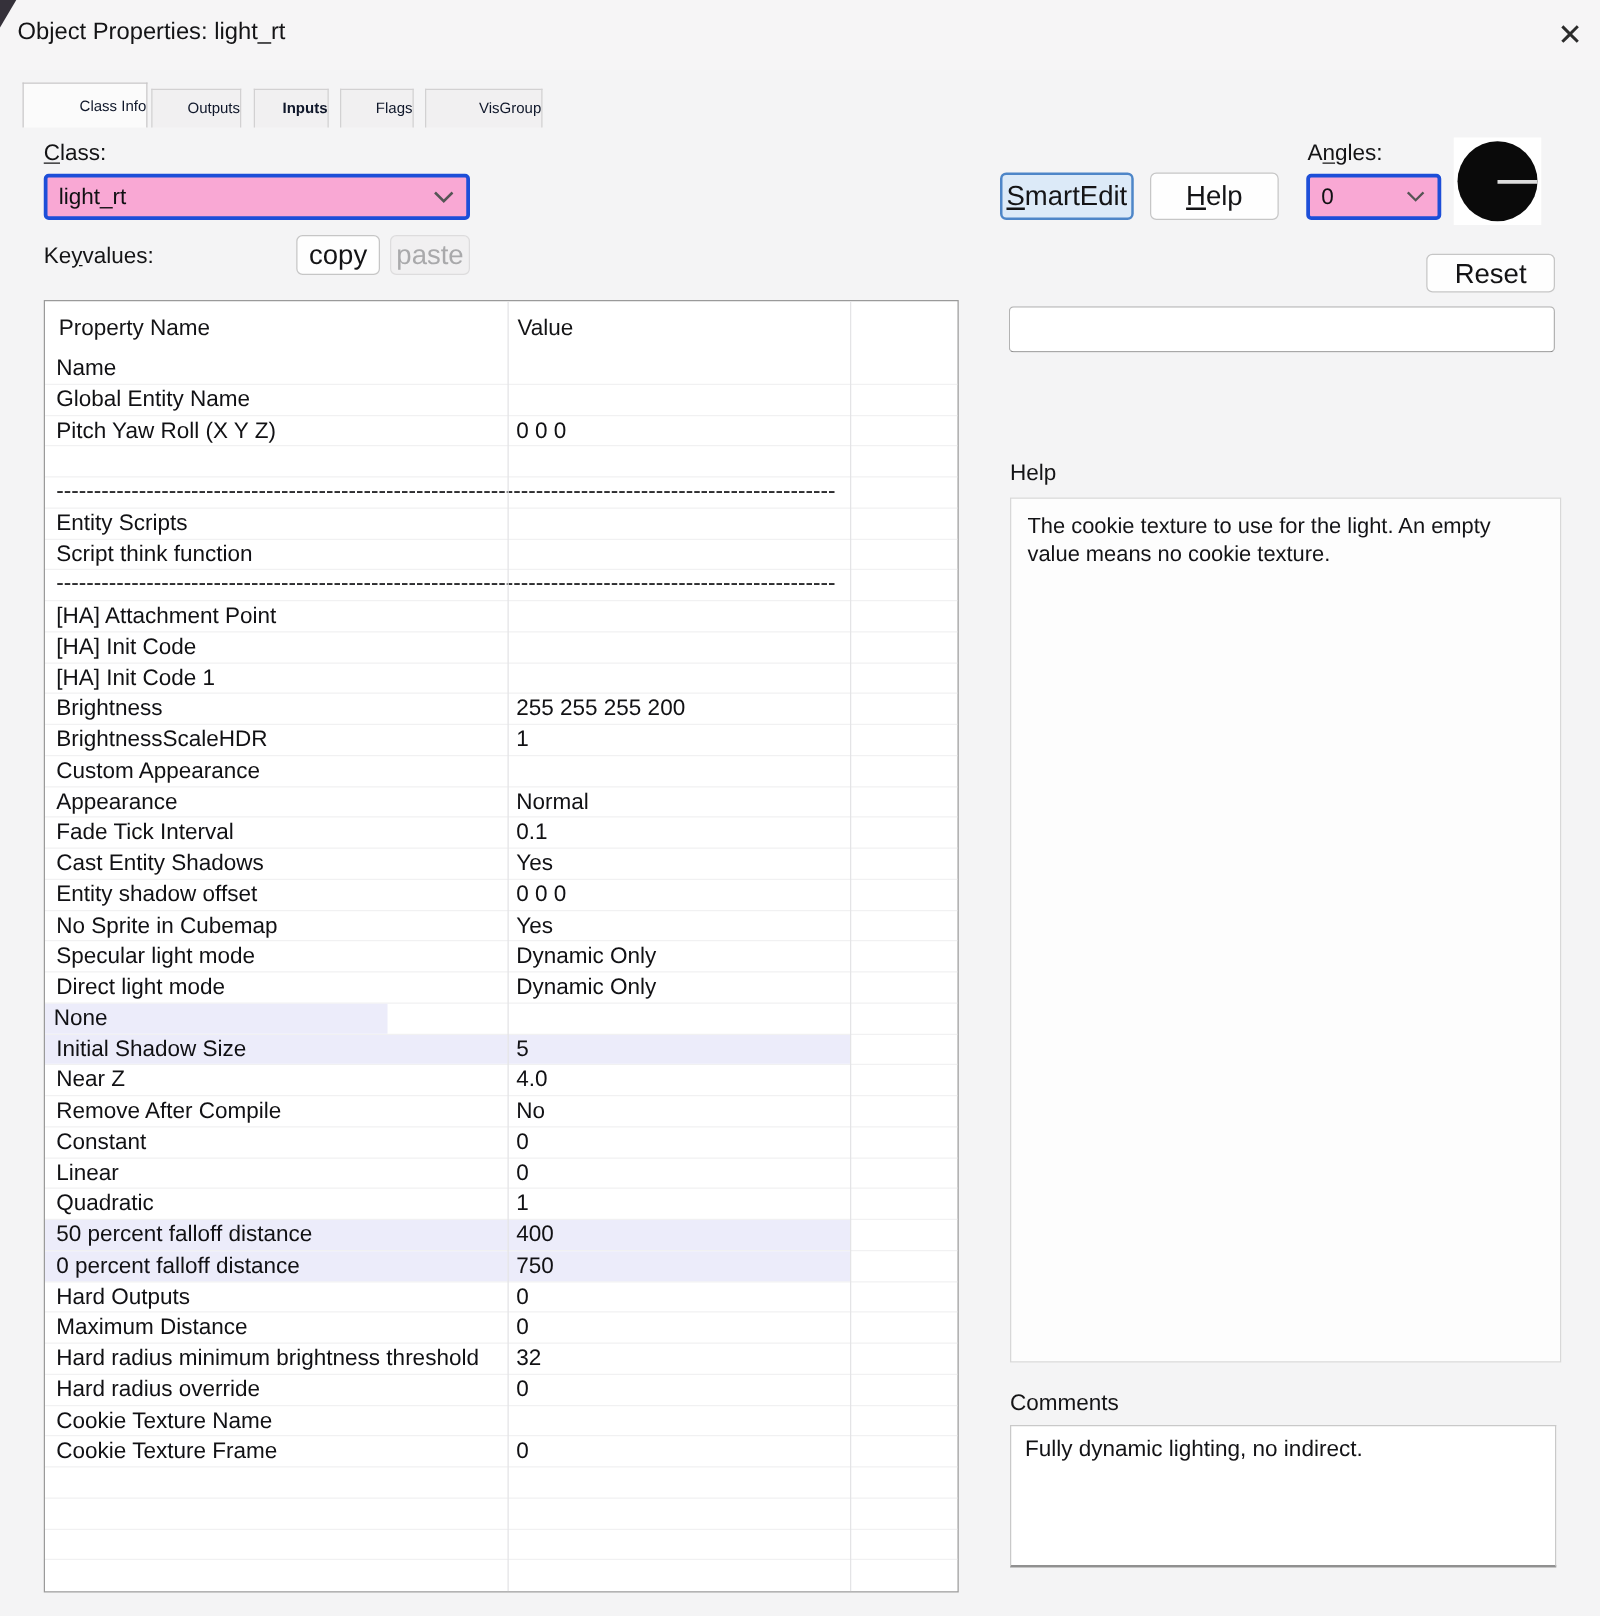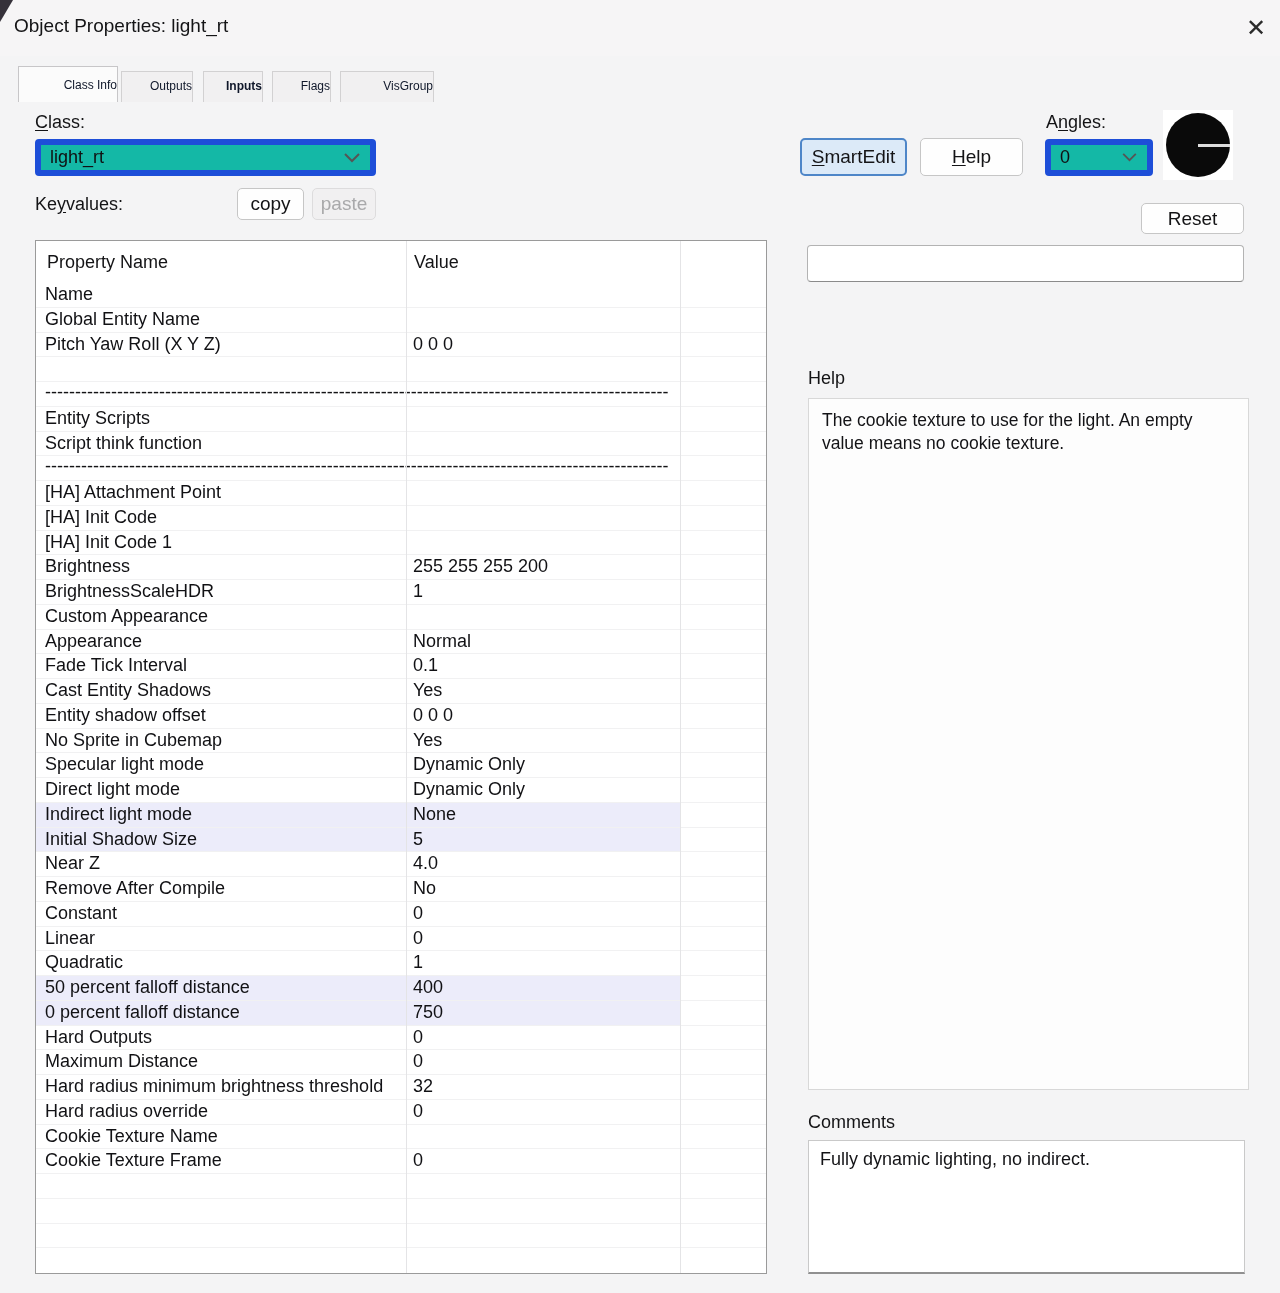--- a/index.html
+++ b/index.html
@@ -26,30 +26,30 @@
   .tab0{left:18px;width:100px;}
   .tab1{left:121px;width:72px;}
   .tab2{left:203px;width:60px;font-weight:bold;}
   .tab3{left:272px;width:59px;}
   .tab4{left:340px;width:94px;}
 
   .lbl{font-size:18px;color:#141416;}
   .u{text-decoration:underline;text-underline-offset:2px;}
 
   
-  .combo{background:#14b8a6;border:6px solid #1d4ed8;border-radius:4px;font-size:18px;
+  .combo{background:#f9a8d4;border:3px solid #1d4ed8;border-radius:4px;font-size:18px;
     padding-left:9px;display:flex;align-items:center;color:#101012;}
   .combo .chev{margin-left:auto;margin-right:10px;}
   .class-combo{left:35px;top:139px;width:341px;height:37px;}
   .angles-combo{left:1045px;top:139px;width:108px;height:37px;}
 
   .chev svg{display:block;}
 
   
-  .btn{display:flex;align-items:center;justify-content:center;font-size:19px;border-radius:5px;
+  .btn{display:flex;align-items:center;justify-content:center;font-size:22px;border-radius:5px;
     background:#fefefe;border:1px solid #c6c6c6;color:#141416;cursor:default;}
   .btn-copy{left:237px;top:188px;width:67px;height:32px;}
   .btn-paste{left:312px;top:188px;width:64px;height:32px;background:#f1f0f1;border-color:#dddcdd;color:#a9a9ab;}
   .btn-smartedit{left:800px;top:138px;width:107px;height:38px;background:#dceaf8;border:2px solid #4e86c8;}
   .btn-helpbtn{left:920px;top:138px;width:103px;height:38px;}
   .btn-reset{left:1141px;top:203px;width:103px;height:31px;}
 
   
   .dial-wrap{left:1163px;top:110px;width:70px;height:70px;background:#ffffff;}
   .dial-circle{position:absolute;left:3px;top:3px;width:64px;height:64px;border-radius:50%;background:#0a0a0a;}
@@ -73,21 +73,21 @@
   .cell-name{width:370px;padding:0 2px 0 9px;}
   .cell-value{width:274px;padding-left:7px;}
   .cell-extra{flex:1;}
   .trow.hl .cell-name,.trow.hl .cell-value{background:#ececfa;}
   .sepdash{box-sizing:border-box;width:632px;padding-left:9px;white-space:nowrap;overflow:hidden;
     font-size:18px;line-height:21px;color:#141416;}
 
   
   .help-box{left:808px;top:398px;width:441px;height:692px;background:#fdfdfd;border:1px solid #d8d8d8;
     padding:10px 13px;font-size:17.5px;line-height:1.32;color:#131316;}
-  .comments-box{left:808px;top:1140px;width:437px;height:134px;background:#ffffff;border:1px solid #c9c9c9;
+  .comments-box{left:808px;top:1140px;width:437px;height:114px;background:#ffffff;border:1px solid #c9c9c9;
     border-bottom:2px solid #909090;padding:8px 11px;font-size:18px;color:#131316;}
   .help-label{left:808px;top:368px;}
   .comments-label{left:808px;top:1112px;}
   .class-label{left:35px;top:112px;}
   .keyvalues-label{left:35px;top:194px;}
   .angles-label{left:1046px;top:112px;}
 </style>
 </head>
 <body>
 
@@ -242,21 +242,20 @@
         <div class="cell cell-name">Specular light mode</div>
         <div class="cell cell-value">Dynamic Only</div>
         <div class="cell cell-extra"></div>
       </div>
       <div class="trow">
         <div class="cell cell-name">Direct light mode</div>
         <div class="cell cell-value">Dynamic Only</div>
         <div class="cell cell-extra"></div>
       </div>
       <div class="trow hl">
-        <div class="cell cell-name">Indirect light mode</div>
         <div class="cell cell-value">None</div>
         <div class="cell cell-extra"></div>
       </div>
       <div class="trow hl">
         <div class="cell cell-name">Initial Shadow Size</div>
         <div class="cell cell-value">5</div>
         <div class="cell cell-extra"></div>
       </div>
       <div class="trow">
         <div class="cell cell-name">Near Z</div>

